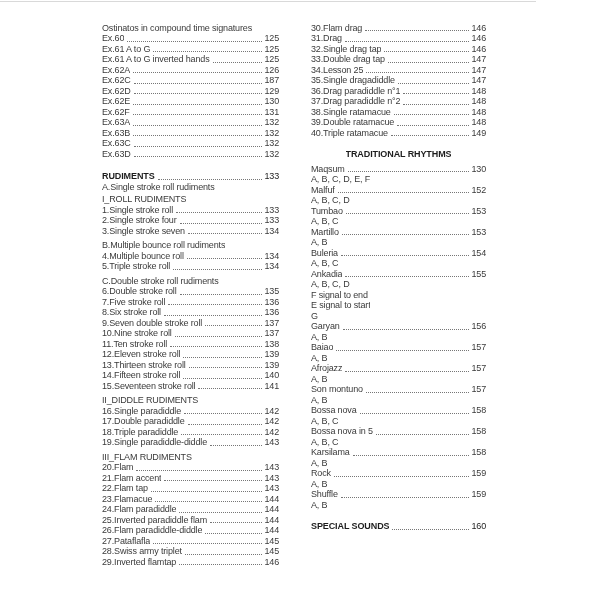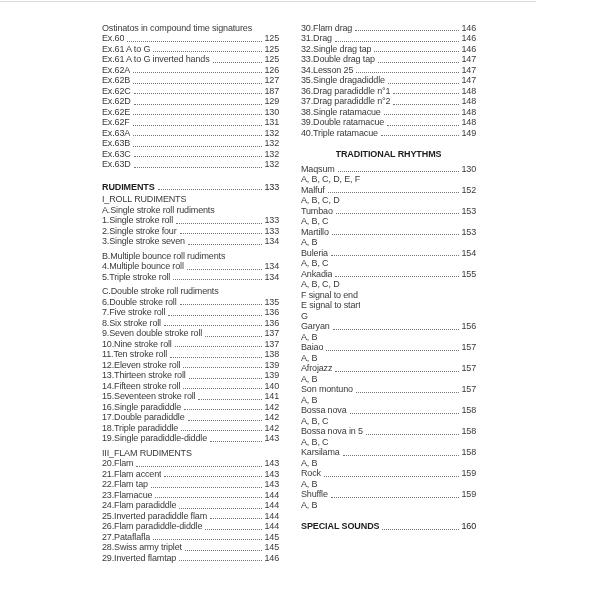--- a/index.html
+++ b/index.html
@@ -24,21 +24,21 @@
     height: 1px;
     background: var(--scan-line, #d9d9d9);
   }
   .col {
     position: absolute;
     top: 22px;
     display: flex;
     flex-direction: column;
   }
   .col.left  { left: 102px; width: 177px; }
-  .col.right { left: 301px; width: 175px; }
+  .col.right { left: 311px; width: 175px; }
   .row {
     display: flex;
     align-items: flex-end;
     height: 10.5px;
     font-size: 9px;
     line-height: 10px;
     letter-spacing: -0.15px;
     white-space: nowrap;
   }
   .row .label {
@@ -88,25 +88,20 @@
         <span class="label">Ex.61 A to G inverted hands</span>
         <span class="leader"></span>
         <span class="page-num">125</span>
       </div>
       <div class="row entry">
         <span class="label">Ex.62A</span>
         <span class="leader"></span>
         <span class="page-num">126</span>
       </div>
       <div class="row entry">
-        <span class="label">Ex.62B</span>
-        <span class="leader"></span>
-        <span class="page-num">127</span>
-      </div>
-      <div class="row entry">
         <span class="label">Ex.62C</span>
         <span class="leader"></span>
         <span class="page-num">187</span>
       </div>
       <div class="row entry">
         <span class="label">Ex.62D</span>
         <span class="leader"></span>
         <span class="page-num">129</span>
       </div>
       <div class="row entry">
@@ -137,26 +132,26 @@
       <div class="row entry">
         <span class="label">Ex.63D</span>
         <span class="leader"></span>
         <span class="page-num">132</span>
       </div>
       <div class="row bold gap-m">
         <span class="label">RUDIMENTS</span>
         <span class="leader"></span>
         <span class="page-num">133</span>
       </div>
+      <div class="row plain">
+        <span class="label">A.Single stroke roll rudiments</span>
+      </div>
       <div class="row plain gap-xs">
         <span class="label">I_ROLL RUDIMENTS</span>
       </div>
-      <div class="row plain">
-        <span class="label">A.Single stroke roll rudiments</span>
-      </div>
       <div class="row entry">
         <span class="label">1.Single stroke roll</span>
         <span class="leader"></span>
         <span class="page-num">133</span>
       </div>
       <div class="row entry">
         <span class="label">2.Single stroke four</span>
         <span class="leader"></span>
         <span class="page-num">133</span>
       </div>
@@ -223,20 +218,23 @@
       </div>
       <div class="row entry">
         <span class="label">14.Fifteen stroke roll</span>
         <span class="leader"></span>
         <span class="page-num">140</span>
       </div>
       <div class="row entry">
         <span class="label">15.Seventeen stroke roll</span>
         <span class="leader"></span>
         <span class="page-num">141</span>
+      </div>
+      <div class="row plain gap-s">
+        <span class="label">II_DIDDLE RUDIMENTS</span>
       </div>
       <div class="row entry">
         <span class="label">16.Single paradiddle</span>
         <span class="leader"></span>
         <span class="page-num">142</span>
       </div>
       <div class="row entry">
         <span class="label">17.Double paradiddle</span>
         <span class="leader"></span>
         <span class="page-num">142</span>

